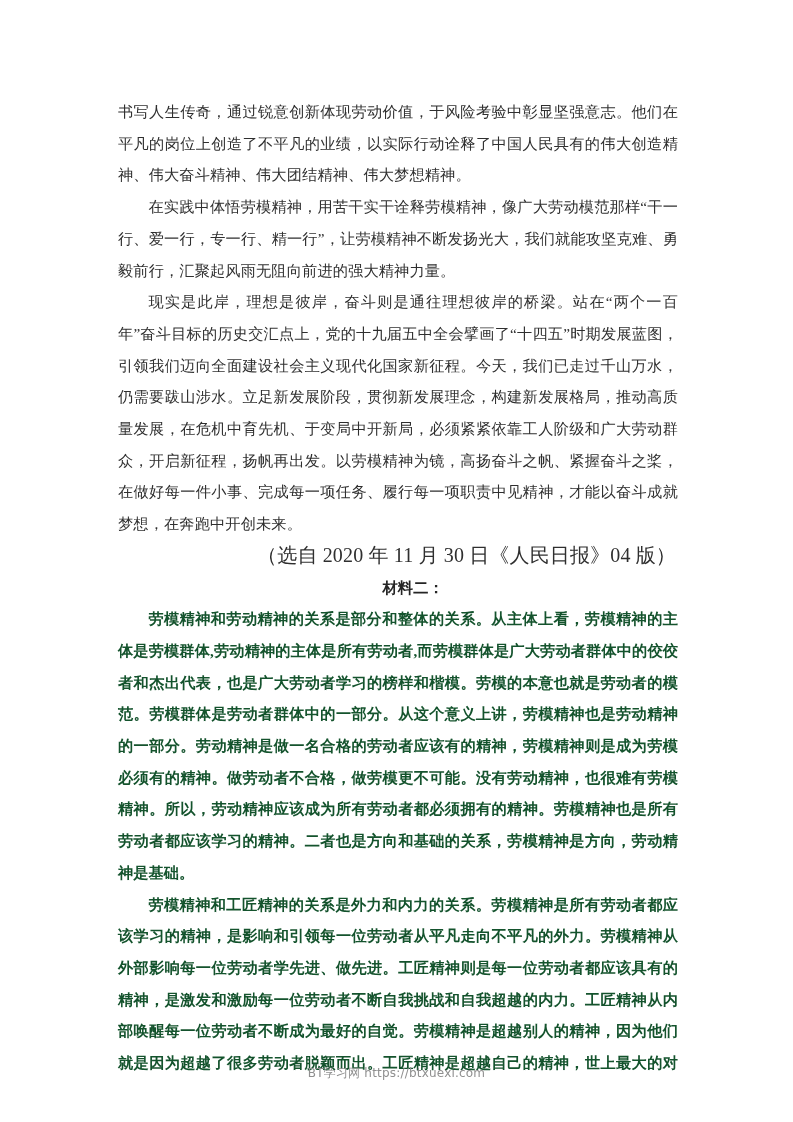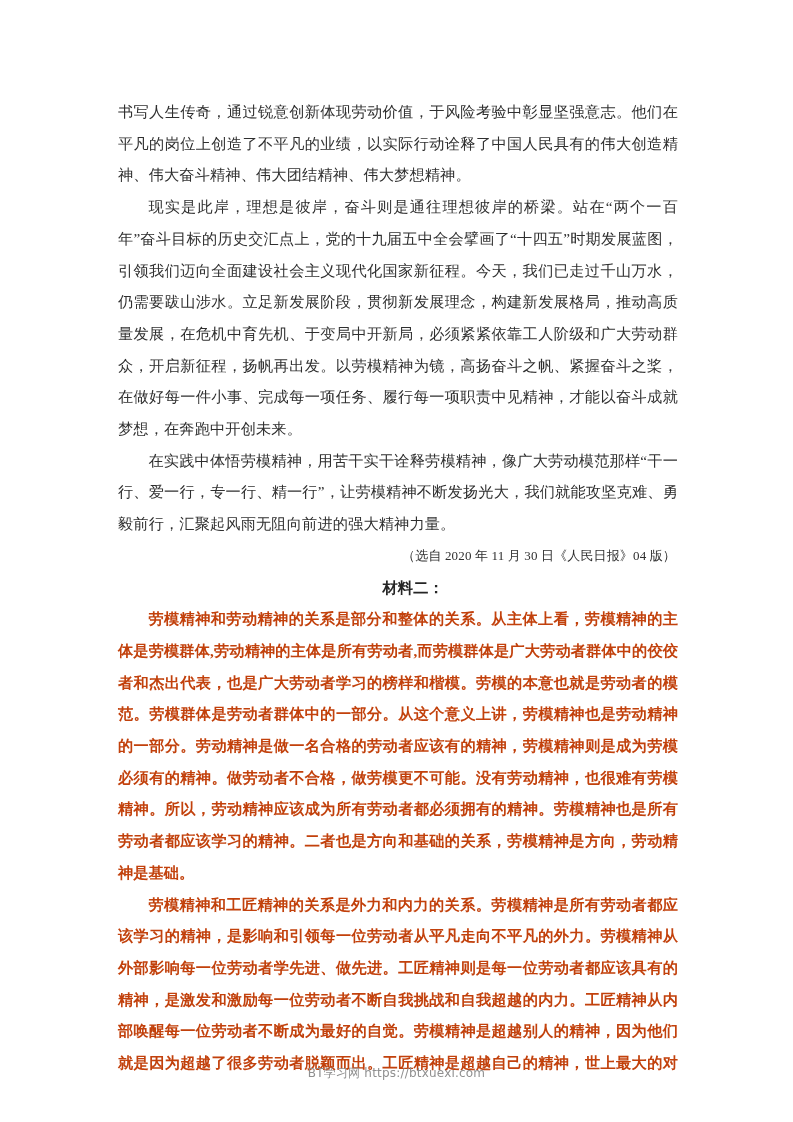--- a/index.html
+++ b/index.html
@@ -46,34 +46,34 @@
     white-space: normal;
   }
 
   .para.indent {
     text-indent: 2em;
   }
 
   
   .para.heavy {
     font-weight: 700;
-    color: #c2410c;
+    color: #14532d;
     letter-spacing: 0.05px;
   }
 
   .para.heading-line {
     font-weight: 700;
     color: #252525;
     text-indent: 2em;
     text-align: center;
   }
 
   .attribution {
     margin: 0;
-    font-size: 13px;
+    font-size: 20px;
     line-height: 31.7px;
     color: #2f2f2f;
     text-align: right;
     padding-right: 2px;
     letter-spacing: 0.15px;
   }
 
   .watermark {
     position: absolute;
     left: 0;
@@ -88,23 +88,23 @@
 </style>
 </head>
 <body>
 
 <div class="page">
 
   <div class="doc-body">
 
     <p class="para">书写人生传奇，通过锐意创新体现劳动价值，于风险考验中彰显坚强意志。他们在平凡的岗位上创造了不平凡的业绩，以实际行动诠释了中国人民具有的伟大创造精神、伟大奋斗精神、伟大团结精神、伟大梦想精神。</p>
 
+    <p class="para indent">在实践中体悟劳模精神，用苦干实干诠释劳模精神，像广大劳动模范那样“干一行、爱一行，专一行、精一行”，让劳模精神不断发扬光大，我们就能攻坚克难、勇毅前行，汇聚起风雨无阻向前进的强大精神力量。</p>
+
     <p class="para indent">现实是此岸，理想是彼岸，奋斗则是通往理想彼岸的桥梁。站在“两个一百年”奋斗目标的历史交汇点上，党的十九届五中全会擘画了“十四五”时期发展蓝图，引领我们迈向全面建设社会主义现代化国家新征程。今天，我们已走过千山万水，仍需要跋山涉水。立足新发展阶段，贯彻新发展理念，构建新发展格局，推动高质量发展，在危机中育先机、于变局中开新局，必须紧紧依靠工人阶级和广大劳动群众，开启新征程，扬帆再出发。以劳模精神为镜，高扬奋斗之帆、紧握奋斗之桨，在做好每一件小事、完成每一项任务、履行每一项职责中见精神，才能以奋斗成就梦想，在奔跑中开创未来。</p>
-
-    <p class="para indent">在实践中体悟劳模精神，用苦干实干诠释劳模精神，像广大劳动模范那样“干一行、爱一行，专一行、精一行”，让劳模精神不断发扬光大，我们就能攻坚克难、勇毅前行，汇聚起风雨无阻向前进的强大精神力量。</p>
 
     <p class="attribution">（选自 2020 年 11 月 30 日《人民日报》04 版）</p>
 
     <p class="para heading-line">材料二：</p>
 
     <p class="para indent heavy">劳模精神和劳动精神的关系是部分和整体的关系。从主体上看，劳模精神的主体是劳模群体,劳动精神的主体是所有劳动者,而劳模群体是广大劳动者群体中的佼佼者和杰出代表，也是广大劳动者学习的榜样和楷模。劳模的本意也就是劳动者的模范。劳模群体是劳动者群体中的一部分。从这个意义上讲，劳模精神也是劳动精神的一部分。劳动精神是做一名合格的劳动者应该有的精神，劳模精神则是成为劳模必须有的精神。做劳动者不合格，做劳模更不可能。没有劳动精神，也很难有劳模精神。所以，劳动精神应该成为所有劳动者都必须拥有的精神。劳模精神也是所有劳动者都应该学习的精神。二者也是方向和基础的关系，劳模精神是方向，劳动精神是基础。</p>
 
     <p class="para indent heavy">劳模精神和工匠精神的关系是外力和内力的关系。劳模精神是所有劳动者都应该学习的精神，是影响和引领每一位劳动者从平凡走向不平凡的外力。劳模精神从外部影响每一位劳动者学先进、做先进。工匠精神则是每一位劳动者都应该具有的精神，是激发和激励每一位劳动者不断自我挑战和自我超越的内力。工匠精神从内部唤醒每一位劳动者不断成为最好的自觉。劳模精神是超越别人的精神，因为他们就是因为超越了很多劳动者脱颖而出。工匠精神是超越自己的精神，世上最大的对手不是别人，而是自己。工匠精神是让劳动者成为自己的“劳模”，劳模精神是让劳动者成为别人的“模范”。工匠精神点亮了自己的生命，劳模</p>
 
   </div>

